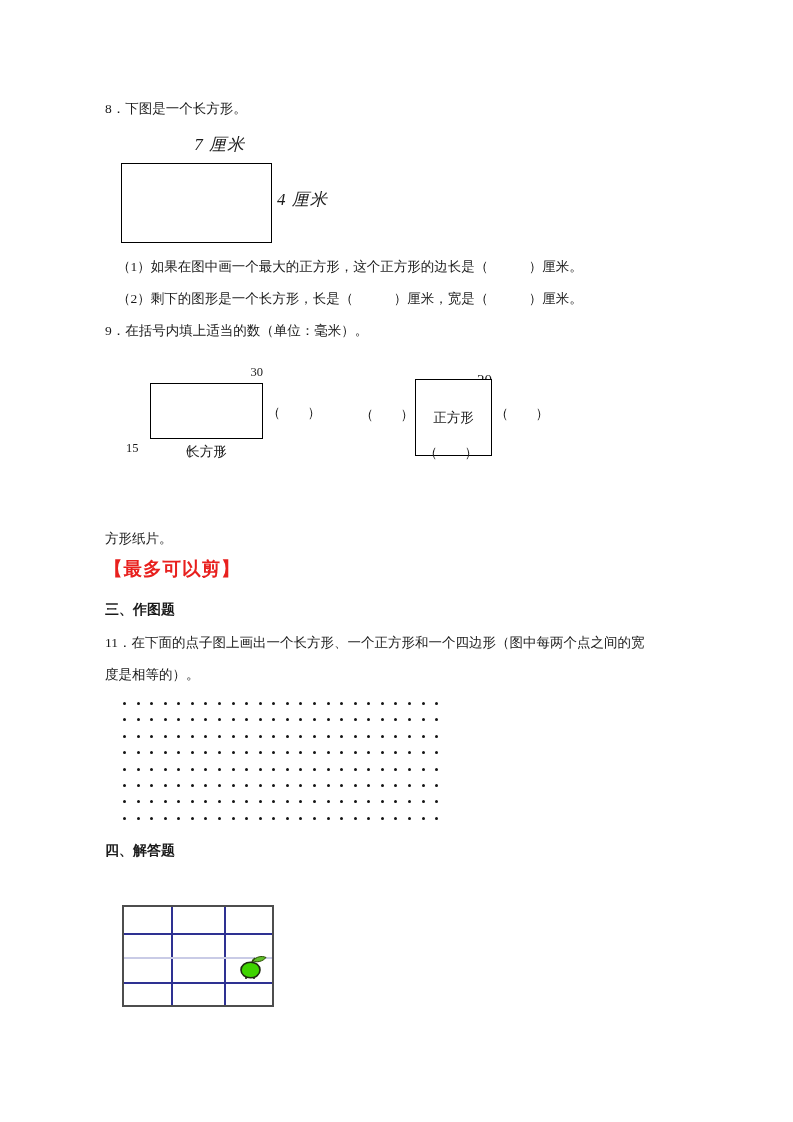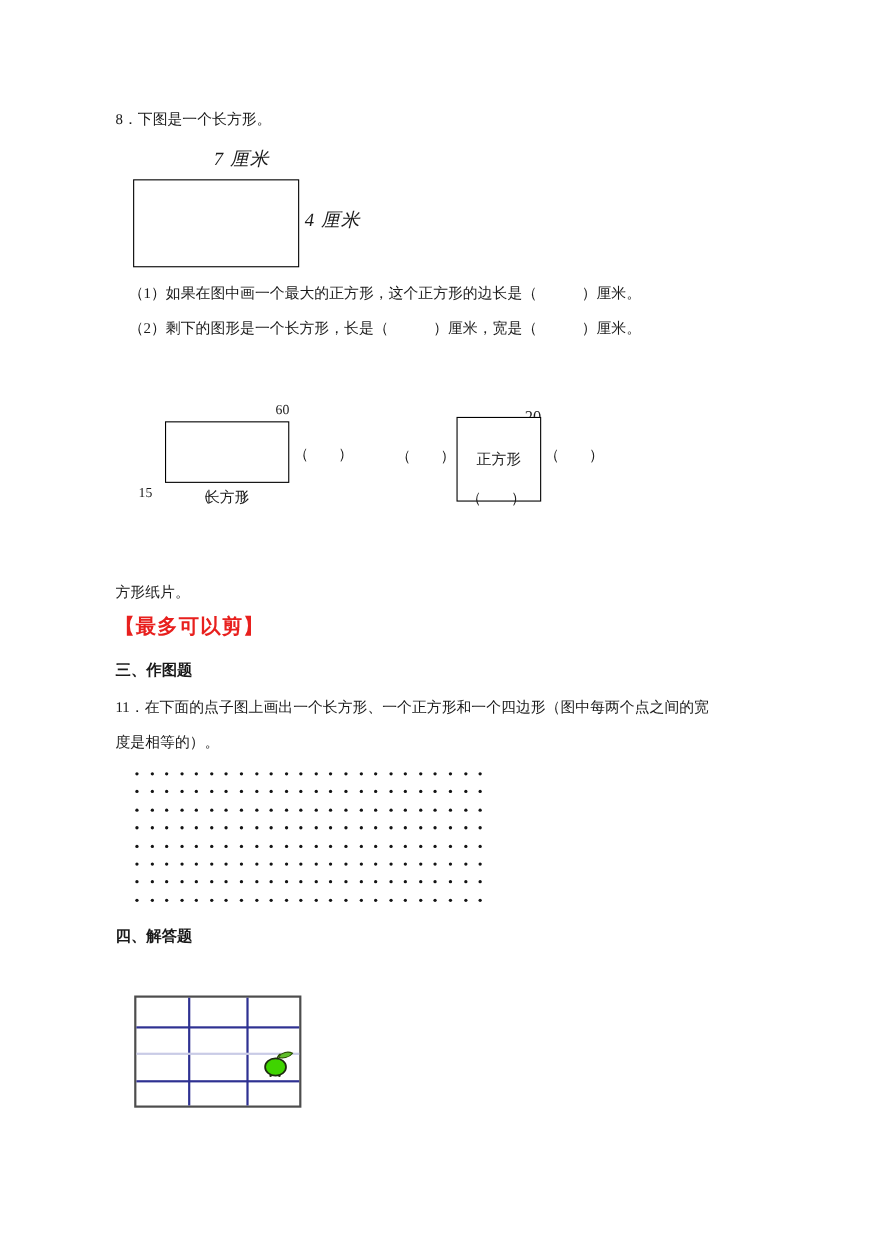--- a/index.html
+++ b/index.html
@@ -39,22 +39,23 @@
 
   <div class="t" style="left:105px;top:100px;">8．下图是一个长方形。</div>
 
   <div class="t kai ctr" style="left:145px;top:136px;width:100px;">7 厘米</div>
   <div class="shape" style="left:121px;top:163px;width:151px;height:80px;"></div>
   <div class="t kai" style="left:277px;top:191px;">4 厘米</div>
 
   <div class="t" style="left:117px;top:258px;">（1）如果在图中画一个最大的正方形，这个正方形的边长是（　　　）厘米。</div>
   <div class="t" style="left:117px;top:290px;">（2）剩下的图形是一个长方形，长是（　　　）厘米，宽是（　　　）厘米。</div>
 
-
-  <div class="t num ctr" style="left:150px;top:364px;width:113px;font-size:12.5px;">60</div>
+  <div class="t" style="left:105px;top:322px;">9．在括号内填上适当的数（单位：毫米）。</div>
+
+  <div class="t num ctr" style="left:150px;top:364px;width:113px;font-size:12.5px;">30</div>
   <div class="t num" style="left:126px;top:403px;font-size:12.5px;margin-top:37px;">15</div>
   <div class="shape" style="left:150px;top:383px;width:113px;height:56px;">
     <div class="shape-label" style="top:19px;margin-top:40px;">长方形</div>
   </div>
   <div class="t" style="left:267px;top:404px;">（　　）</div>
   <div class="t" style="left:178px;top:442px;">（　　）</div>
 
   <div class="t num ctr" style="left:415px;top:372px;width:77px;font-size:15px;">20</div>
   <div class="t" style="left:360px;top:406px;">（　　）</div>
   <div class="shape" style="left:415px;top:379px;width:77px;height:77px;">

